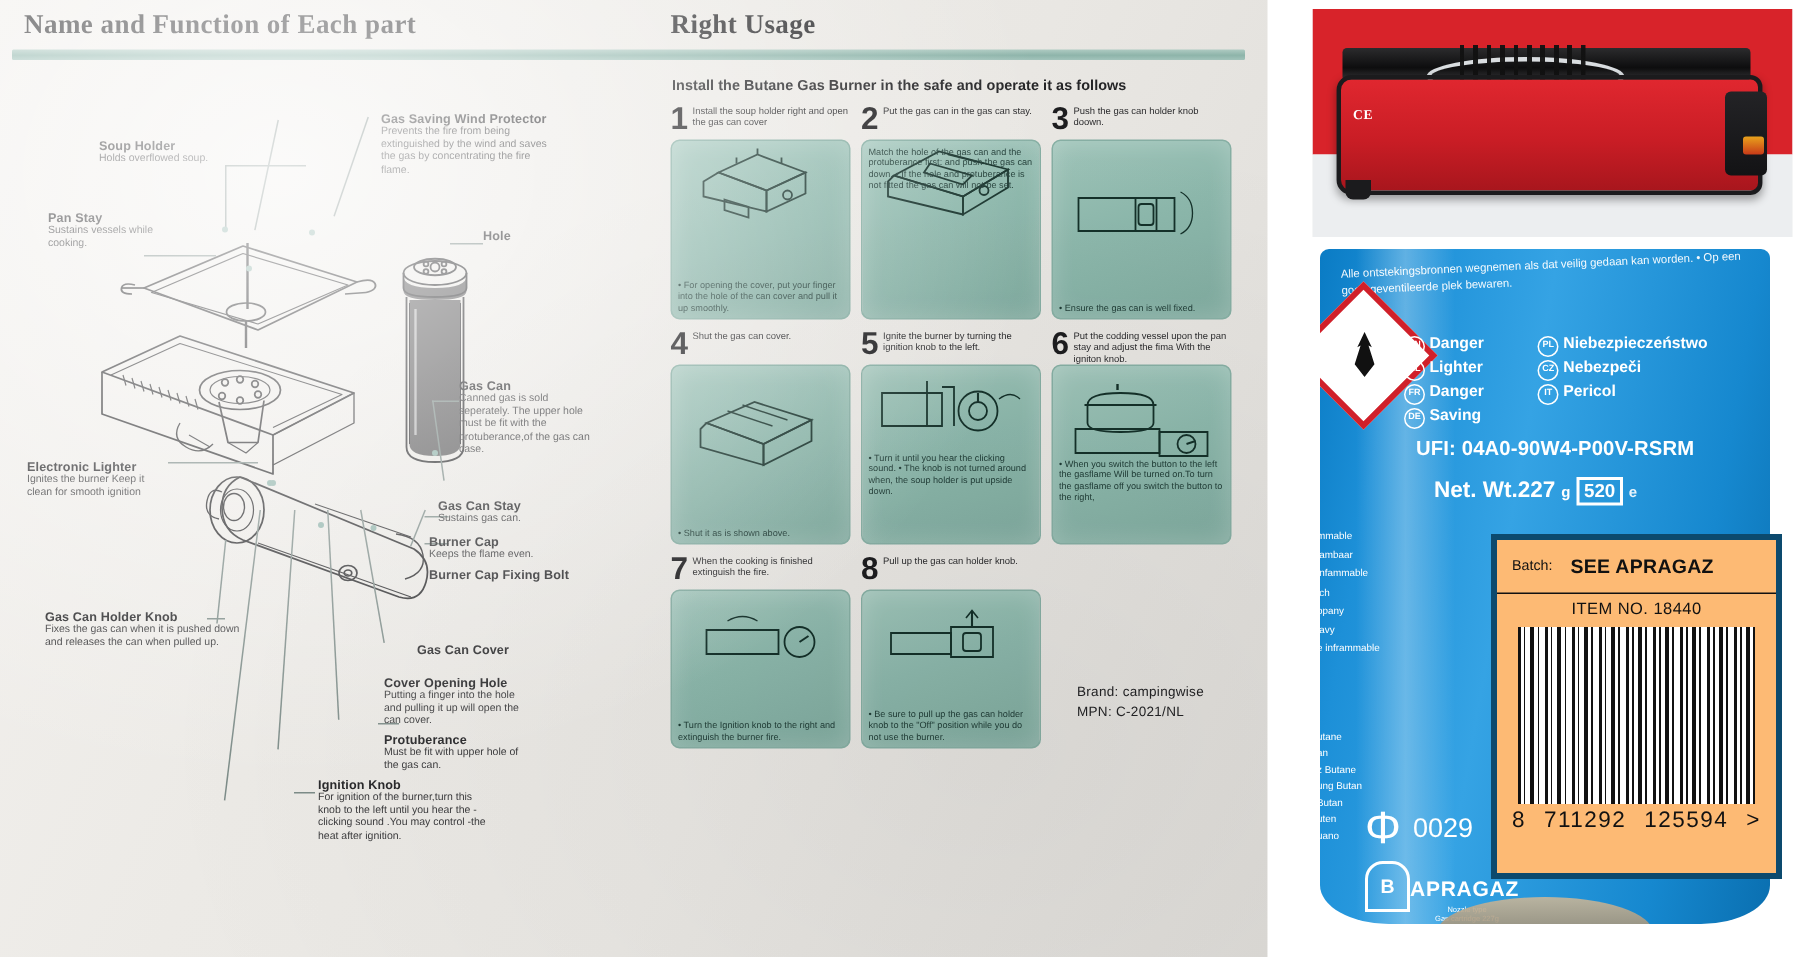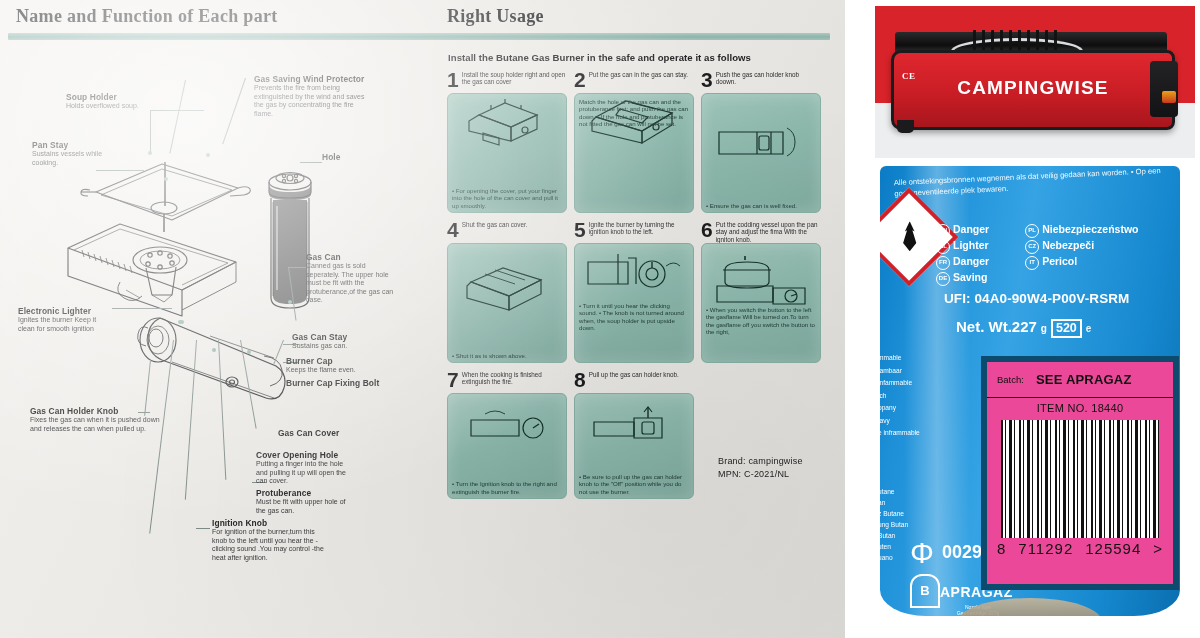--- a/index.html
+++ b/index.html
@@ -201,32 +201,32 @@
     position:absolute;left:-2px;top:186px;width:54px;color:#fff;
     font-size:6.6px;line-height:12.5px;
   }
   .side-words2{
     position:absolute;left:-2px;top:320px;width:54px;color:#fff;
     font-size:6.6px;line-height:11px;
   }
   .flame-icon{
     position:absolute;left:30px;top:372px;color:#fff;font-size:30px;line-height:30px;
   }
-  .num0029{position:absolute;left:62px;top:376px;color:#fff;font-size:18px;font-weight:700;}
+  .num0029{position:absolute;left:62px;top:376px;color:#fff;font-size:18px;font-weight:400;}
   .bgate{
     position:absolute;left:30px;top:408px;width:26px;height:30px;
     border:2px solid #fff;border-radius:12px 12px 0 0;
     font-size:13px;color:#fff;text-align:center;line-height:30px;font-weight:700;
   }
   .apragaz{position:absolute;left:60px;top:418px;color:#fff;font-size:14px;font-weight:700;letter-spacing:.5px;}
   .nozzle{position:absolute;left:62px;top:438px;color:#fff;font-size:5px;line-height:6px;text-align:center;width:72px;}
 
   .label-white{
-    position:absolute;left:106px;top:190px;width:186px;height:222px;
-    background:#ec4899;border:6px solid #0c4a6e;
+    position:absolute;left:119px;top:190px;width:186px;height:222px;
+    background:#fdba74;border:4px solid #0c4a6e;
   }
   .batch-row{
     position:absolute;left:0;top:0;width:100%;height:36px;
     border-bottom:1px solid #111;
     display:flex;align-items:center;gap:12px;padding-left:10px;box-sizing:border-box;
   }
   .batch-k{font-size:9.5px;color:#111;}
   .batch-v{font-size:13px;font-weight:700;color:#111;letter-spacing:.2px;}
   .item-no{
     position:absolute;left:0;top:40px;width:100%;text-align:center;
@@ -614,21 +614,20 @@
 
     <div class="photo-stove">
       <div class="stove-redbg"></div>
       <div class="stove-greybg"></div>
       <div class="stove-top">
         <div class="burner-ring"></div>
         <div class="grate"></div>
       </div>
       <div class="stove-body">
         <div class="ce">CE</div>
-        <div class="stove-brand">CAMPINGWISE</div>
         <div class="stove-knob">
           <div class="knob-lbl"></div>
         </div>
       </div>
       <div class="stove-foot"></div>
     </div>
 
     <div class="photo-can">
       <div class="can-body">
         <div class="can-gloss"></div>

